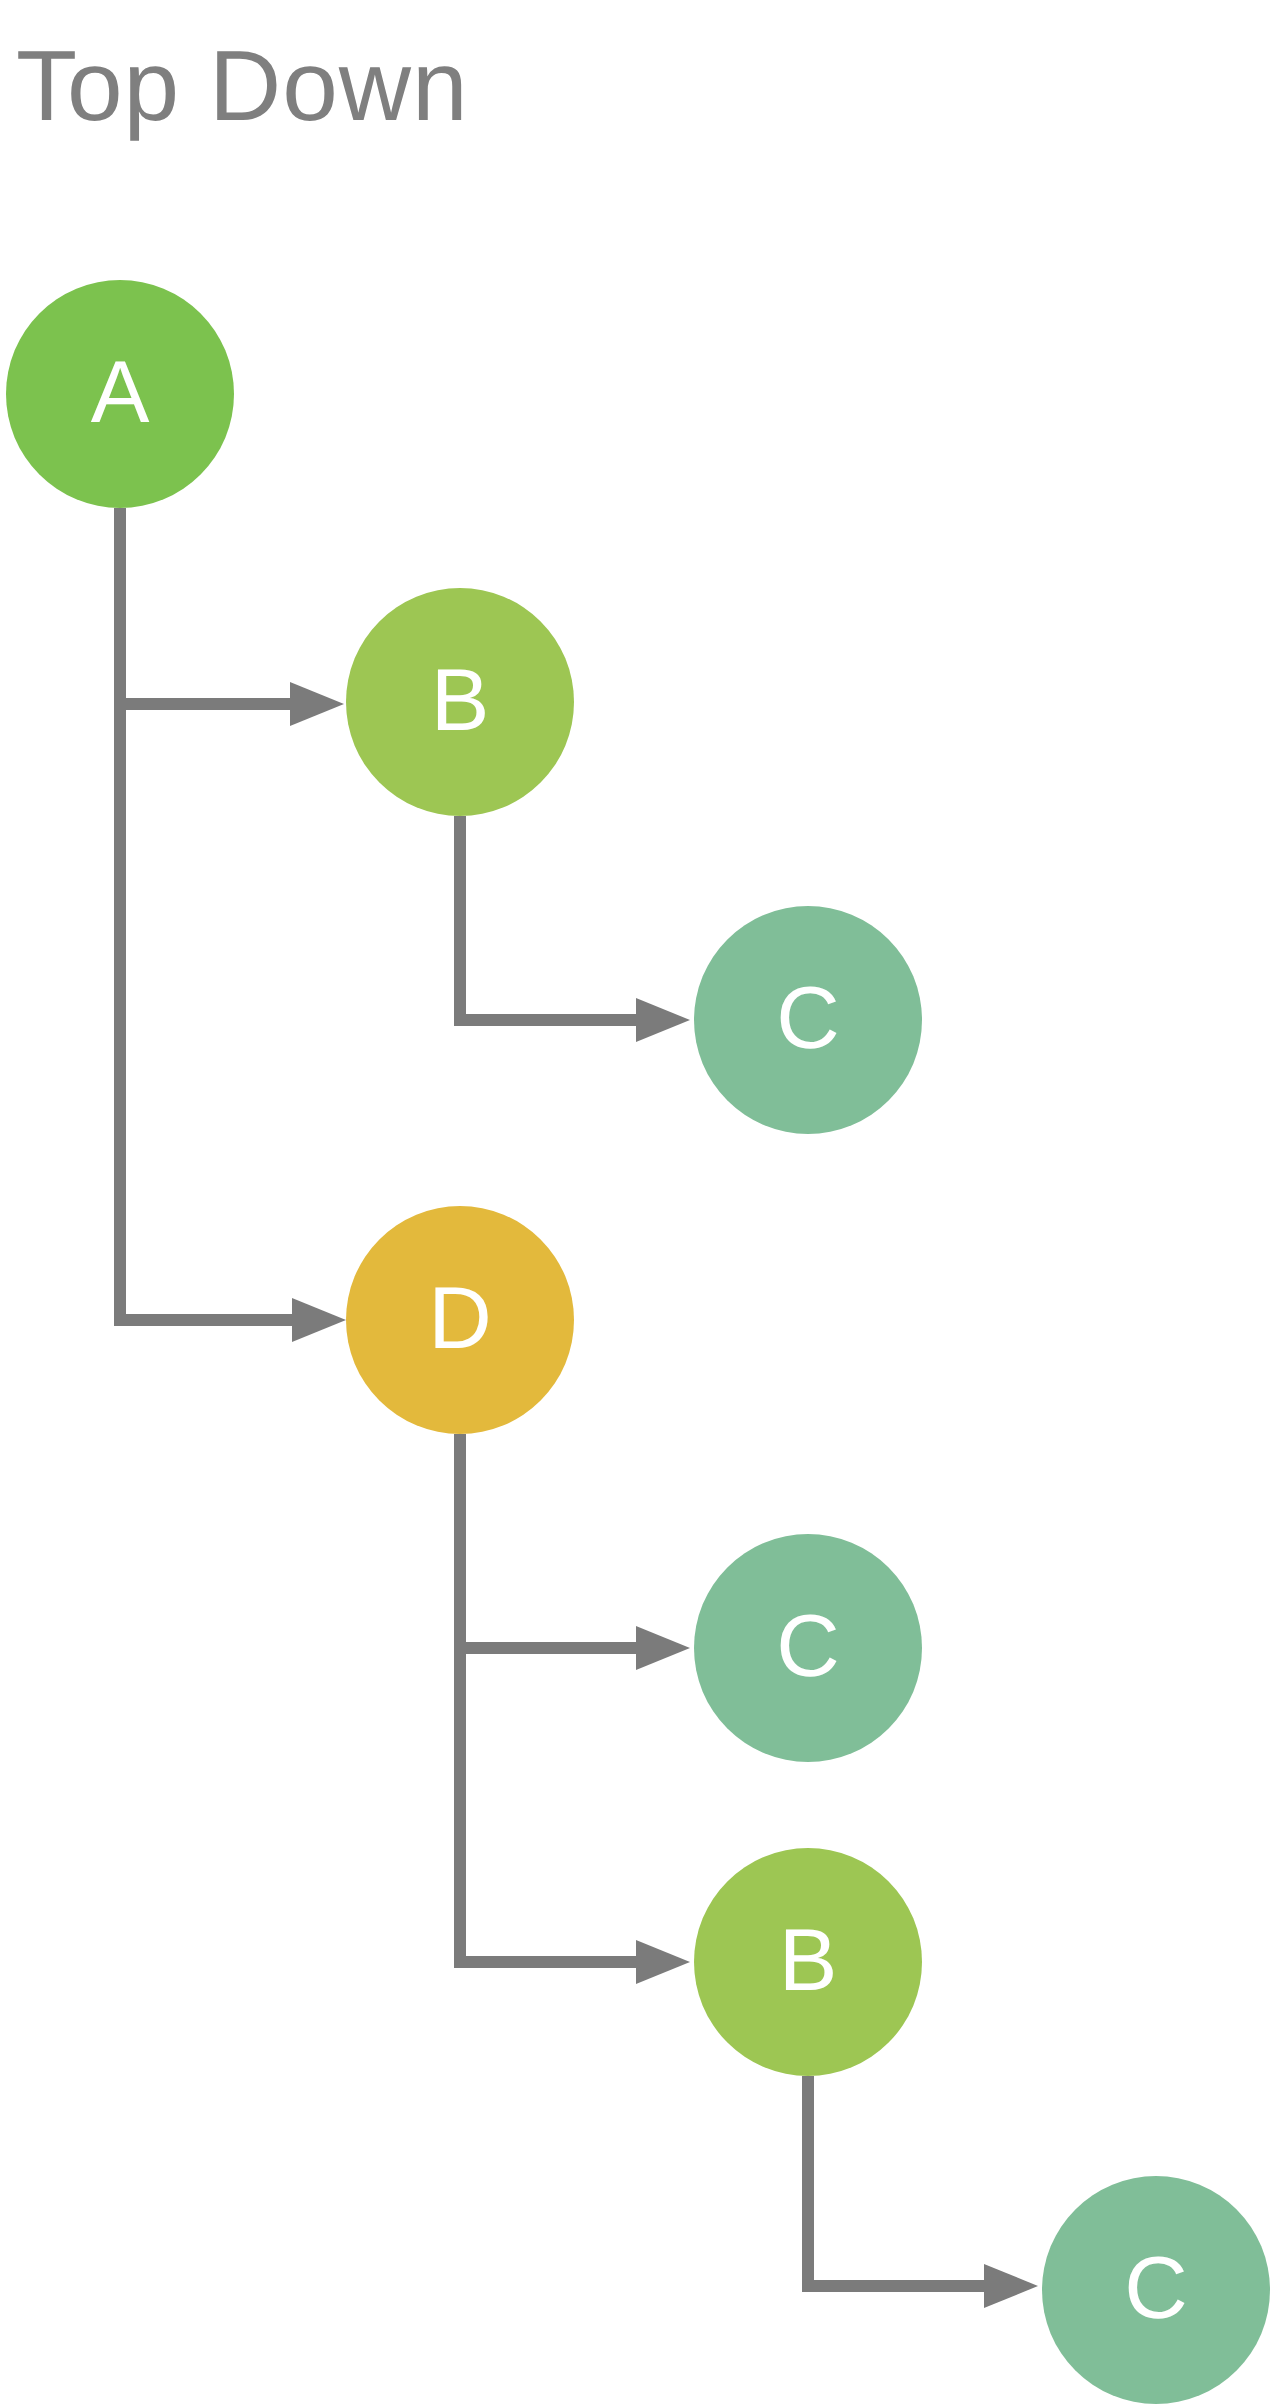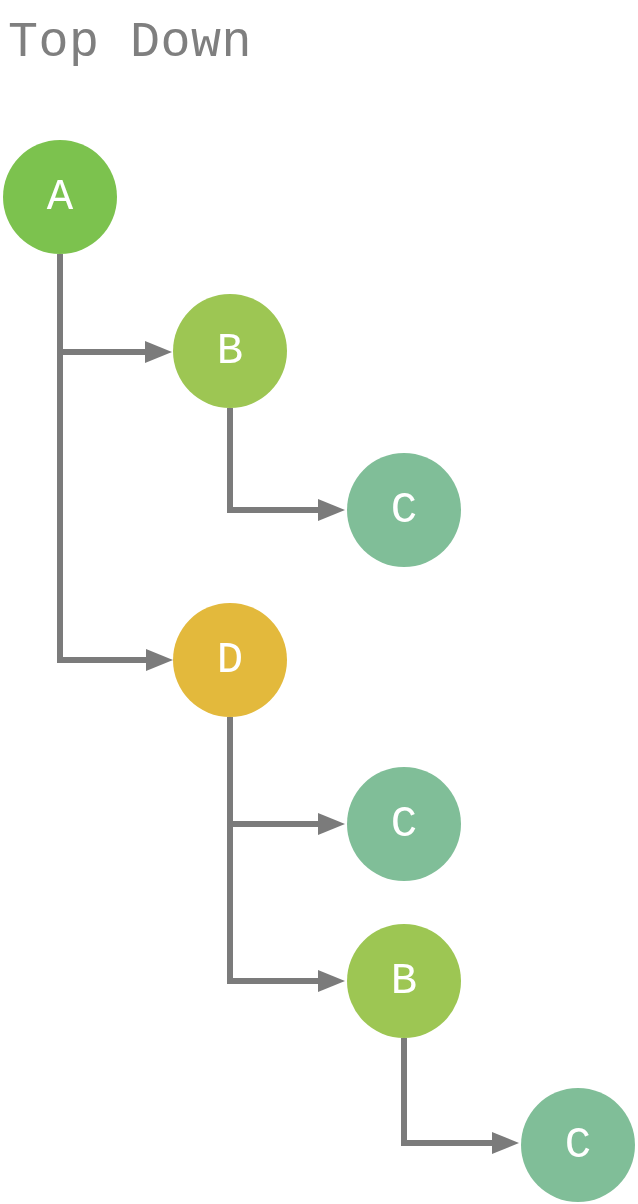--- a/index.html
+++ b/index.html
@@ -2,21 +2,21 @@
 <html><head>
 <meta charset="utf-8">
 <style>
   html, body { margin: 0; padding: 0; background: #ffffff; }
   #canvas {
     position: relative;
     width: 638px;
     height: 1204px;
     overflow: hidden;
     background: #ffffff;
-    font-family: Liberation Mono, monospace;
+    font-family: Liberation Sans, sans-serif;
   }
   .title {
     position: absolute;
     left: 8px;
     top: 14px;
     font-size: 50px;
     font-weight: 300;
     letter-spacing: 0.5px;
   }
   .node {

